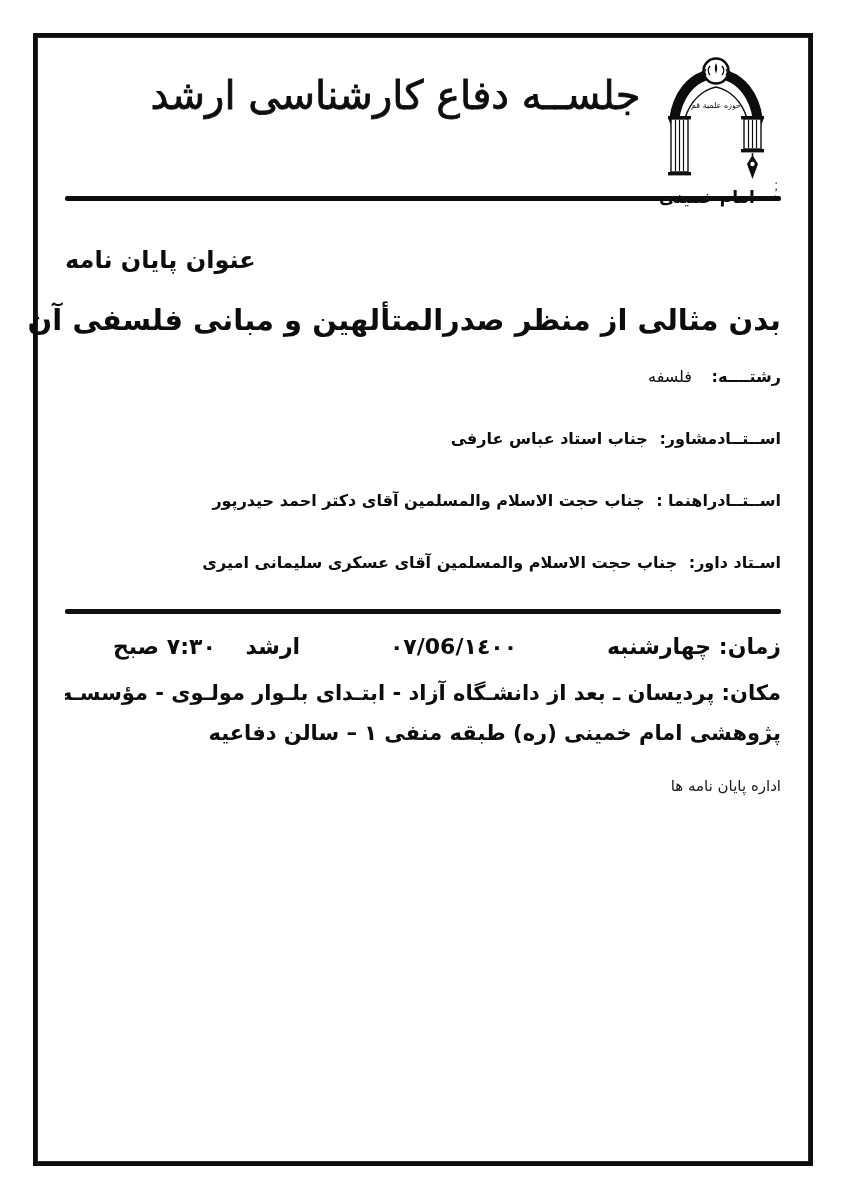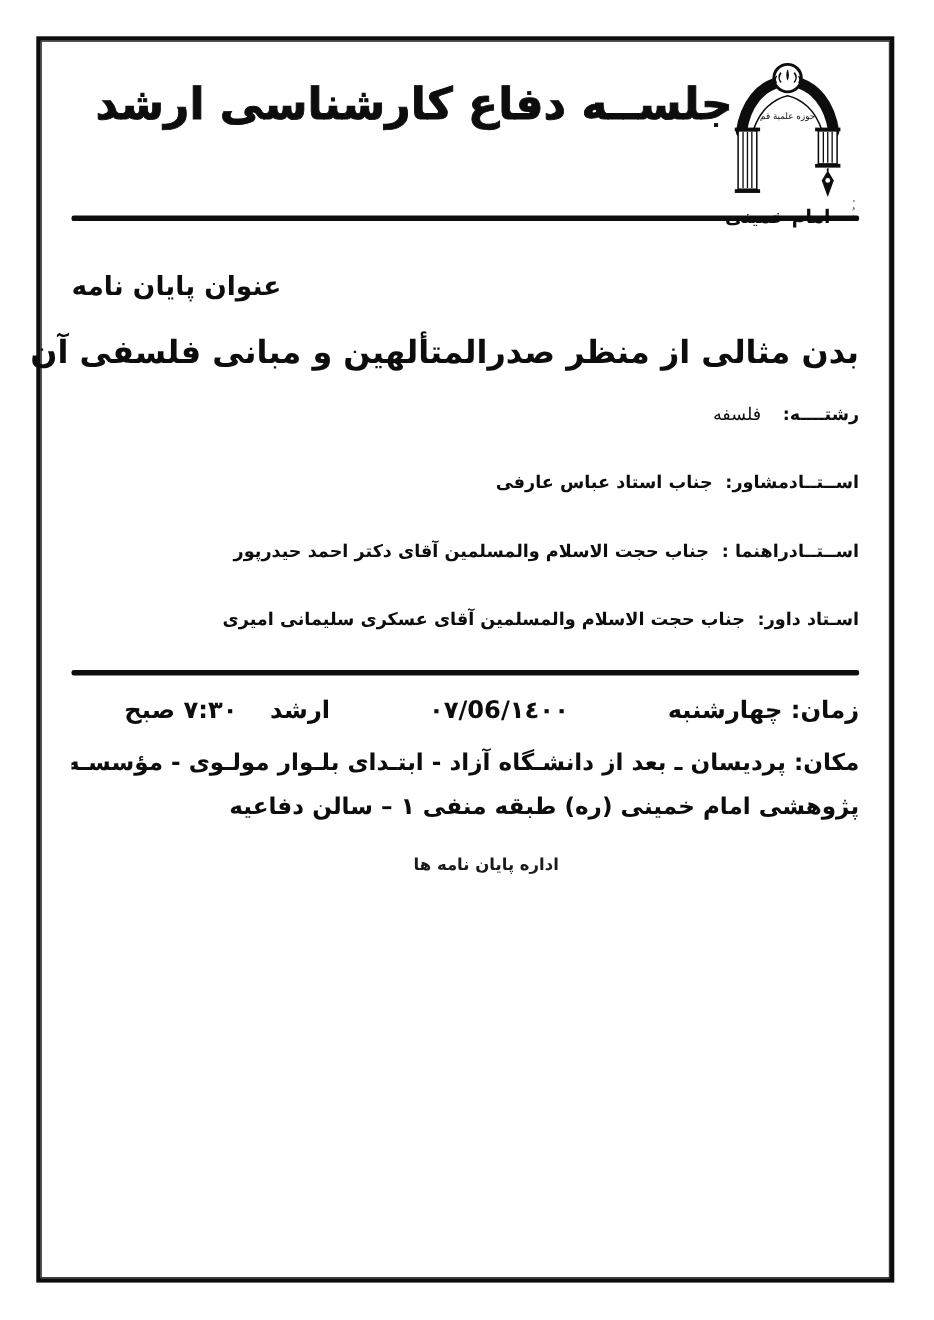--- a/index.html
+++ b/index.html
@@ -22,21 +22,21 @@
     border: 1px solid #2a2a2a;
     margin: 0;
     position: relative;
     padding: 0 27px;
   }
   
   .masthead { position: relative; height: 158px; }
   .page-title {
     position: absolute; top: 34px; right: 115px; left: 60px;
     text-align: center;
-    font-size: 40px; font-weight: 700;
+    font-size: 40px; font-weight: 400;
     letter-spacing: -1px;
     -webkit-text-stroke: 0.8px currentColor;
     white-space: nowrap;
   }
   .logo {
     position: absolute; top: 18px; right: 4px;
     width: 122px; height: 152px;
   }
   .rule {
     height: 5px; background: #0e0e0e; border-radius: 2px;
@@ -81,24 +81,24 @@
   .loc-line1 {
     text-align: justify;
     text-align-last: justify;
     white-space: nowrap;
     overflow: hidden;
   }
   .loc-line2 { text-align: right; }
   
   .office-note {
     margin-top: 24px;
-    text-align: center;
+    text-align: right;
     direction: rtl;
     padding-left: 38px;
-    font-size: 15px; font-weight: 700;
+    font-size: 15px; font-weight: 400;
     color: #1a1a1a;
   }
   
   .logo text { font-family: "DejaVu Sans", sans-serif; }
 </style>
 </head>
 <body>
 
 <div class="frame">
   <div class="frame-inner">

